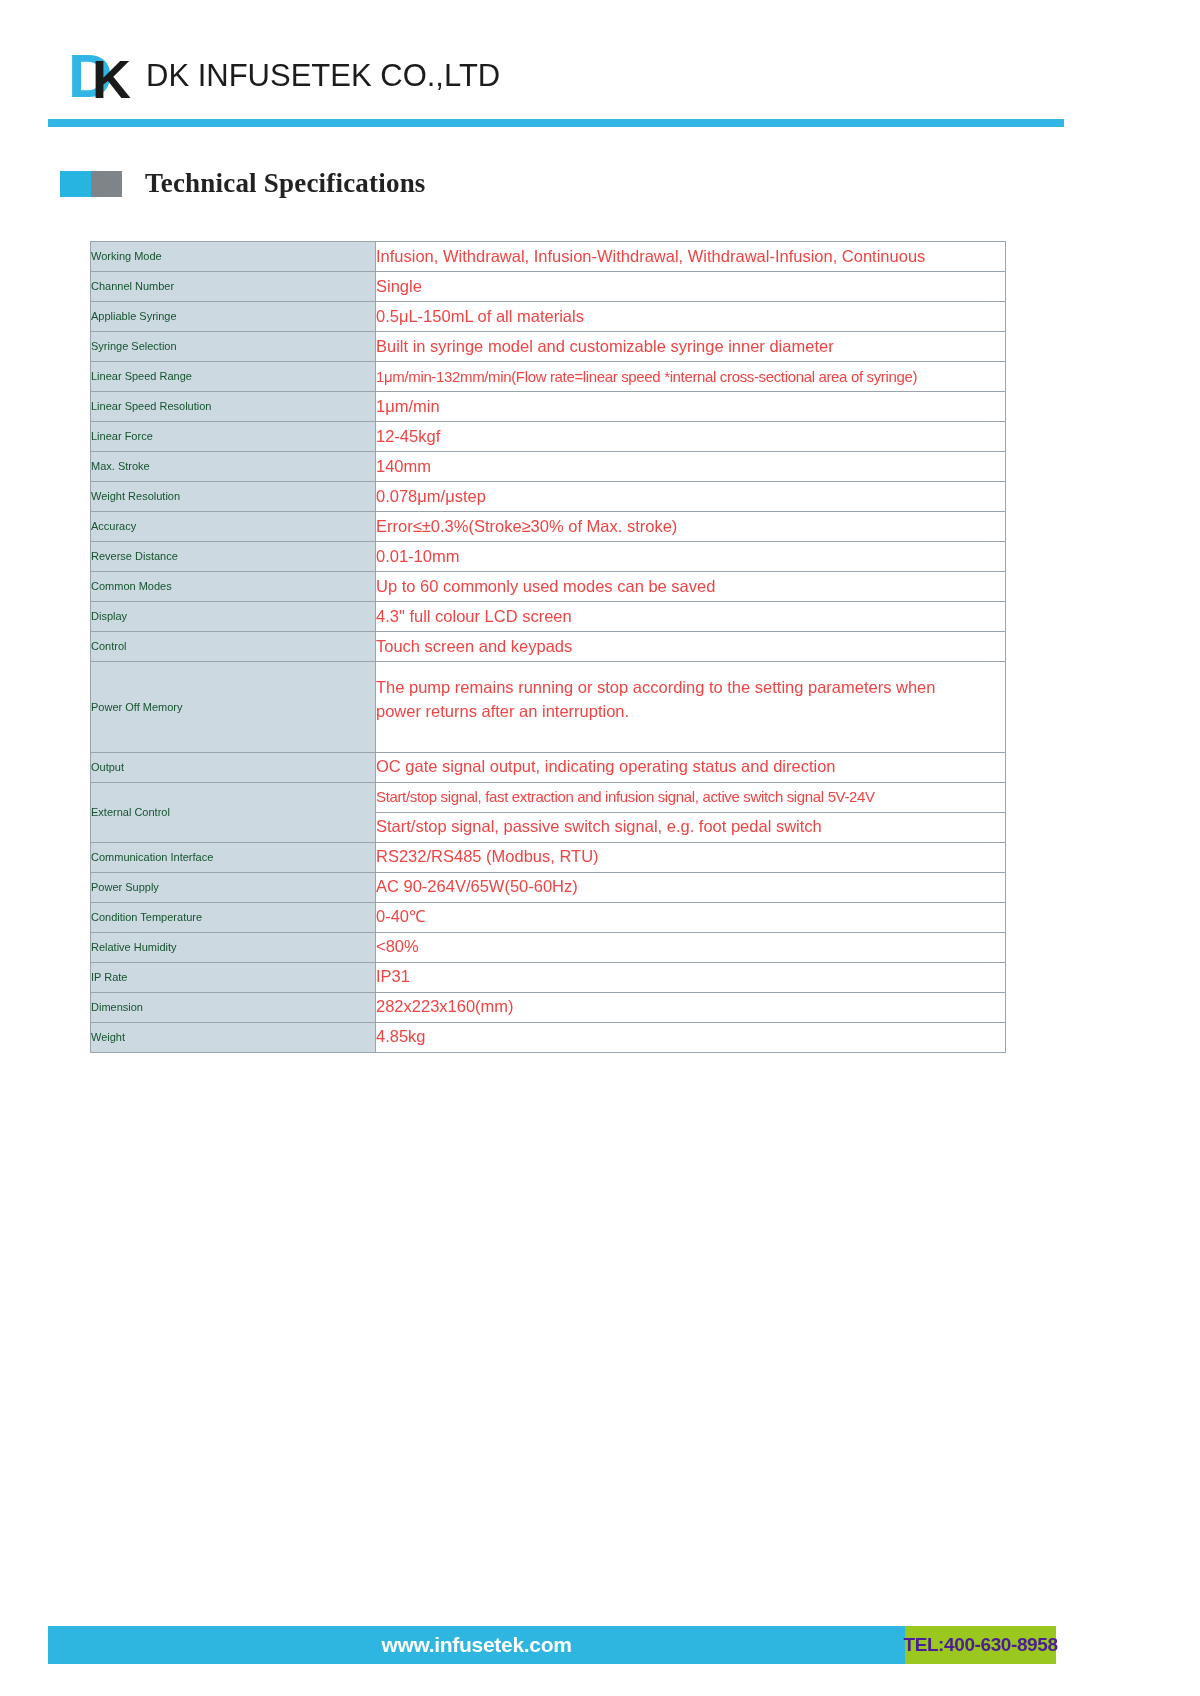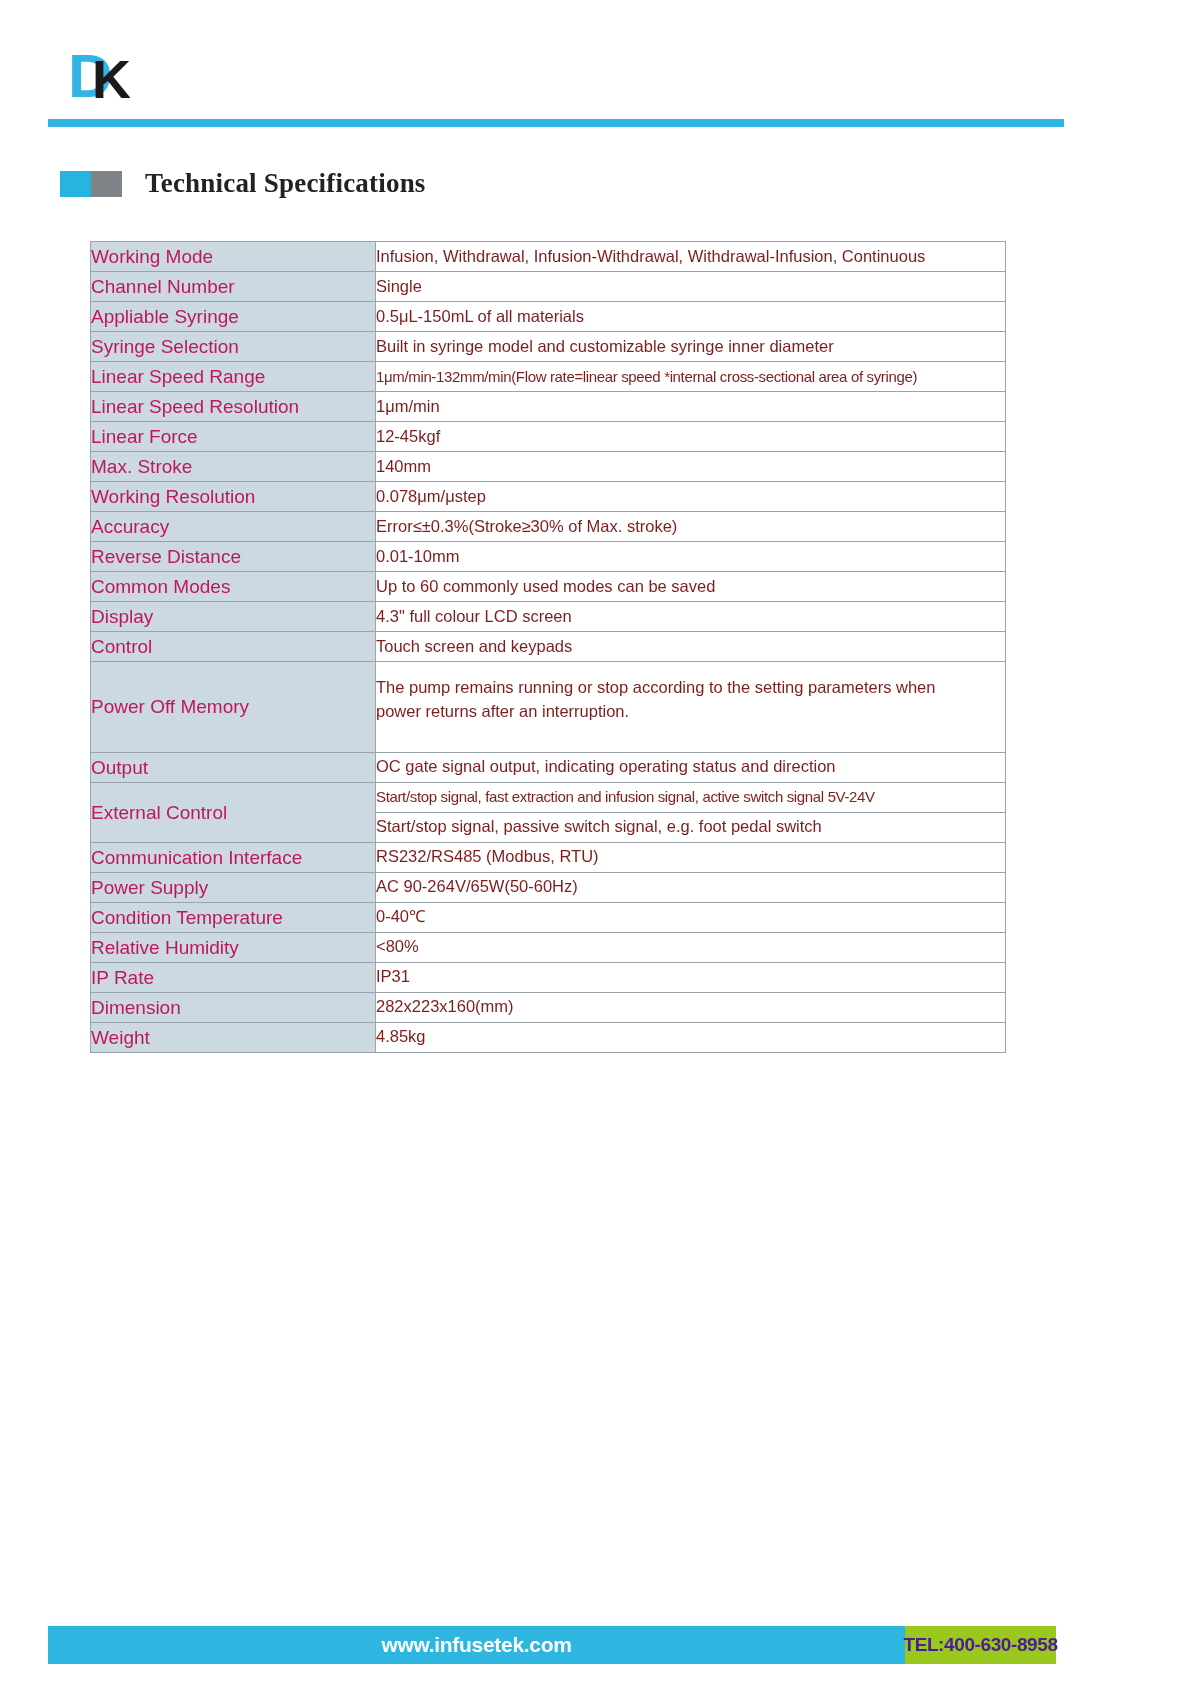--- a/index.html
+++ b/index.html
@@ -113,30 +113,30 @@
 
   .spec-table td {
     border: 1px solid #9aa4ad;
     vertical-align: middle;
     padding: 0;
   }
   .cell-label {
     background: #ccd9e1;
     padding: 12px 0 12px 14px;
     font-family: "Liberation Sans", sans-serif;
-    font-size: 19px;
-    color: #be185d;
+    font-size: 11px;
+    color: #14532d;
     line-height: 1.35;
   }
   .cell-value {
     background: #ffffff;
     padding: 12px 0 12px 14px;
     font-family: "Liberation Sans", sans-serif;
     font-size: 16.5px;
-    color: #7f1d1d;
+    color: #ef4444;
     line-height: 1.45;
   }
   .cell-value.nowrap-tight {
     font-size: 15px;
     letter-spacing: -0.35px;
     white-space: nowrap;
   }
   .cell-value.two-line {
     padding-top: 14px;
     padding-bottom: 28px;
@@ -201,20 +201,21 @@
 </style>
 </head>
 <body>
 
 <div class="header">
   <div class="logo-block">
     <div class="logo-mark">
       <span class="logo-d">D</span>
       <span class="logo-k">K</span>
     </div>
+    <div class="logo-text">DK INFUSETEK CO.,LTD</div>
   </div>
   <div class="header-rule"></div>
 </div>
 
 <div class="section-title-row">
   <span class="sq sq-cyan"></span>
   <span class="sq sq-gray"></span>
   <span class="section-title">Technical Specifications</span>
 </div>
 
@@ -259,21 +260,21 @@
       <td class="cell-label">Linear Force</td>
       <td class="cell-value">12-45kgf</td>
     </tr>
 
     <tr class="row-h-std">
       <td class="cell-label">Max. Stroke</td>
       <td class="cell-value">140mm</td>
     </tr>
 
     <tr class="row-h-std">
-      <td class="cell-label">Working Resolution</td>
+      <td class="cell-label">Weight Resolution</td>
       <td class="cell-value">0.078μm/μstep</td>
     </tr>
 
     <tr class="row-h-std">
       <td class="cell-label">Accuracy</td>
       <td class="cell-value">Error≤±0.3%(Stroke≥30% of Max. stroke)</td>
     </tr>
 
     <tr class="row-h-std">
       <td class="cell-label">Reverse Distance</td>

